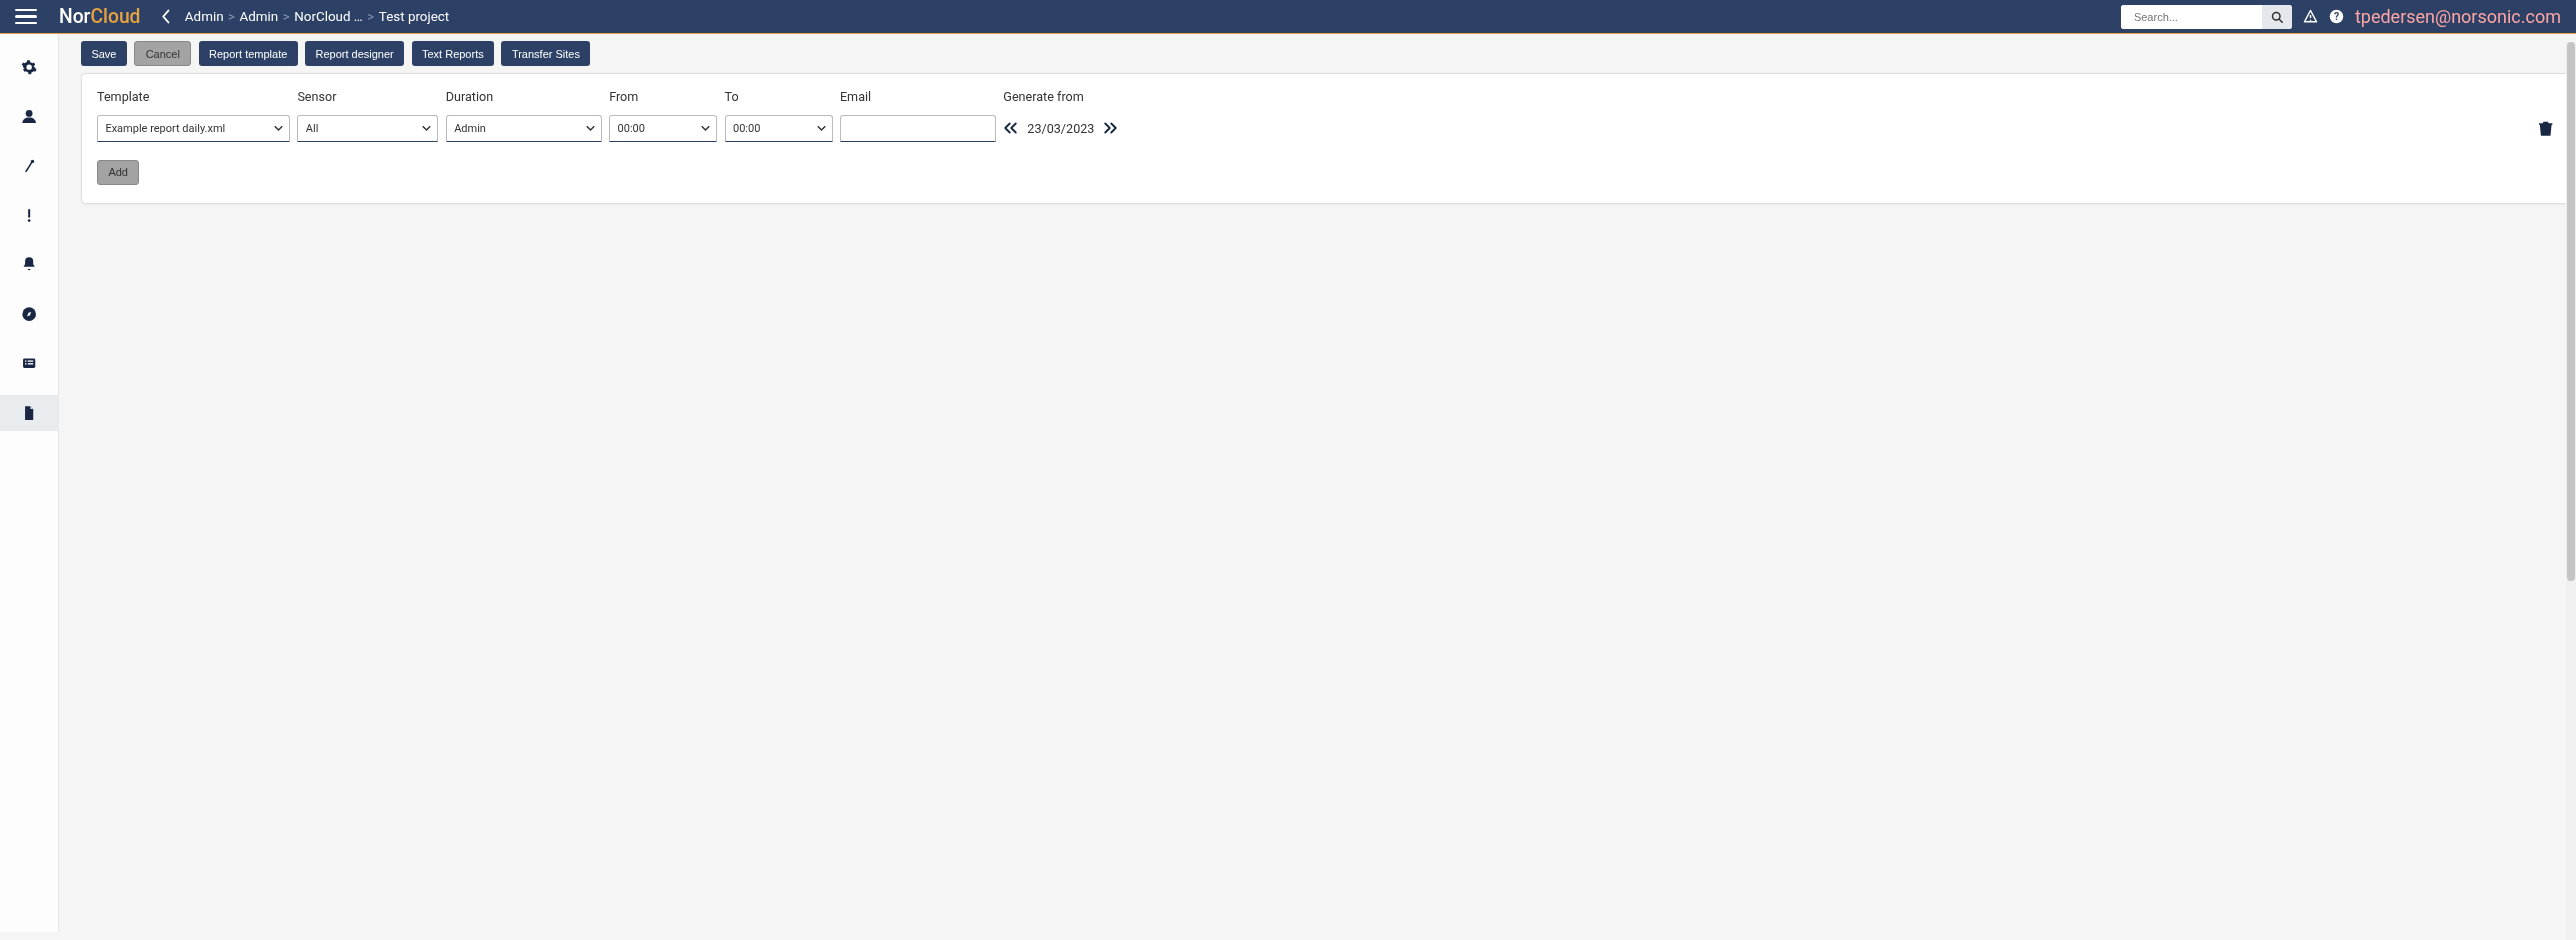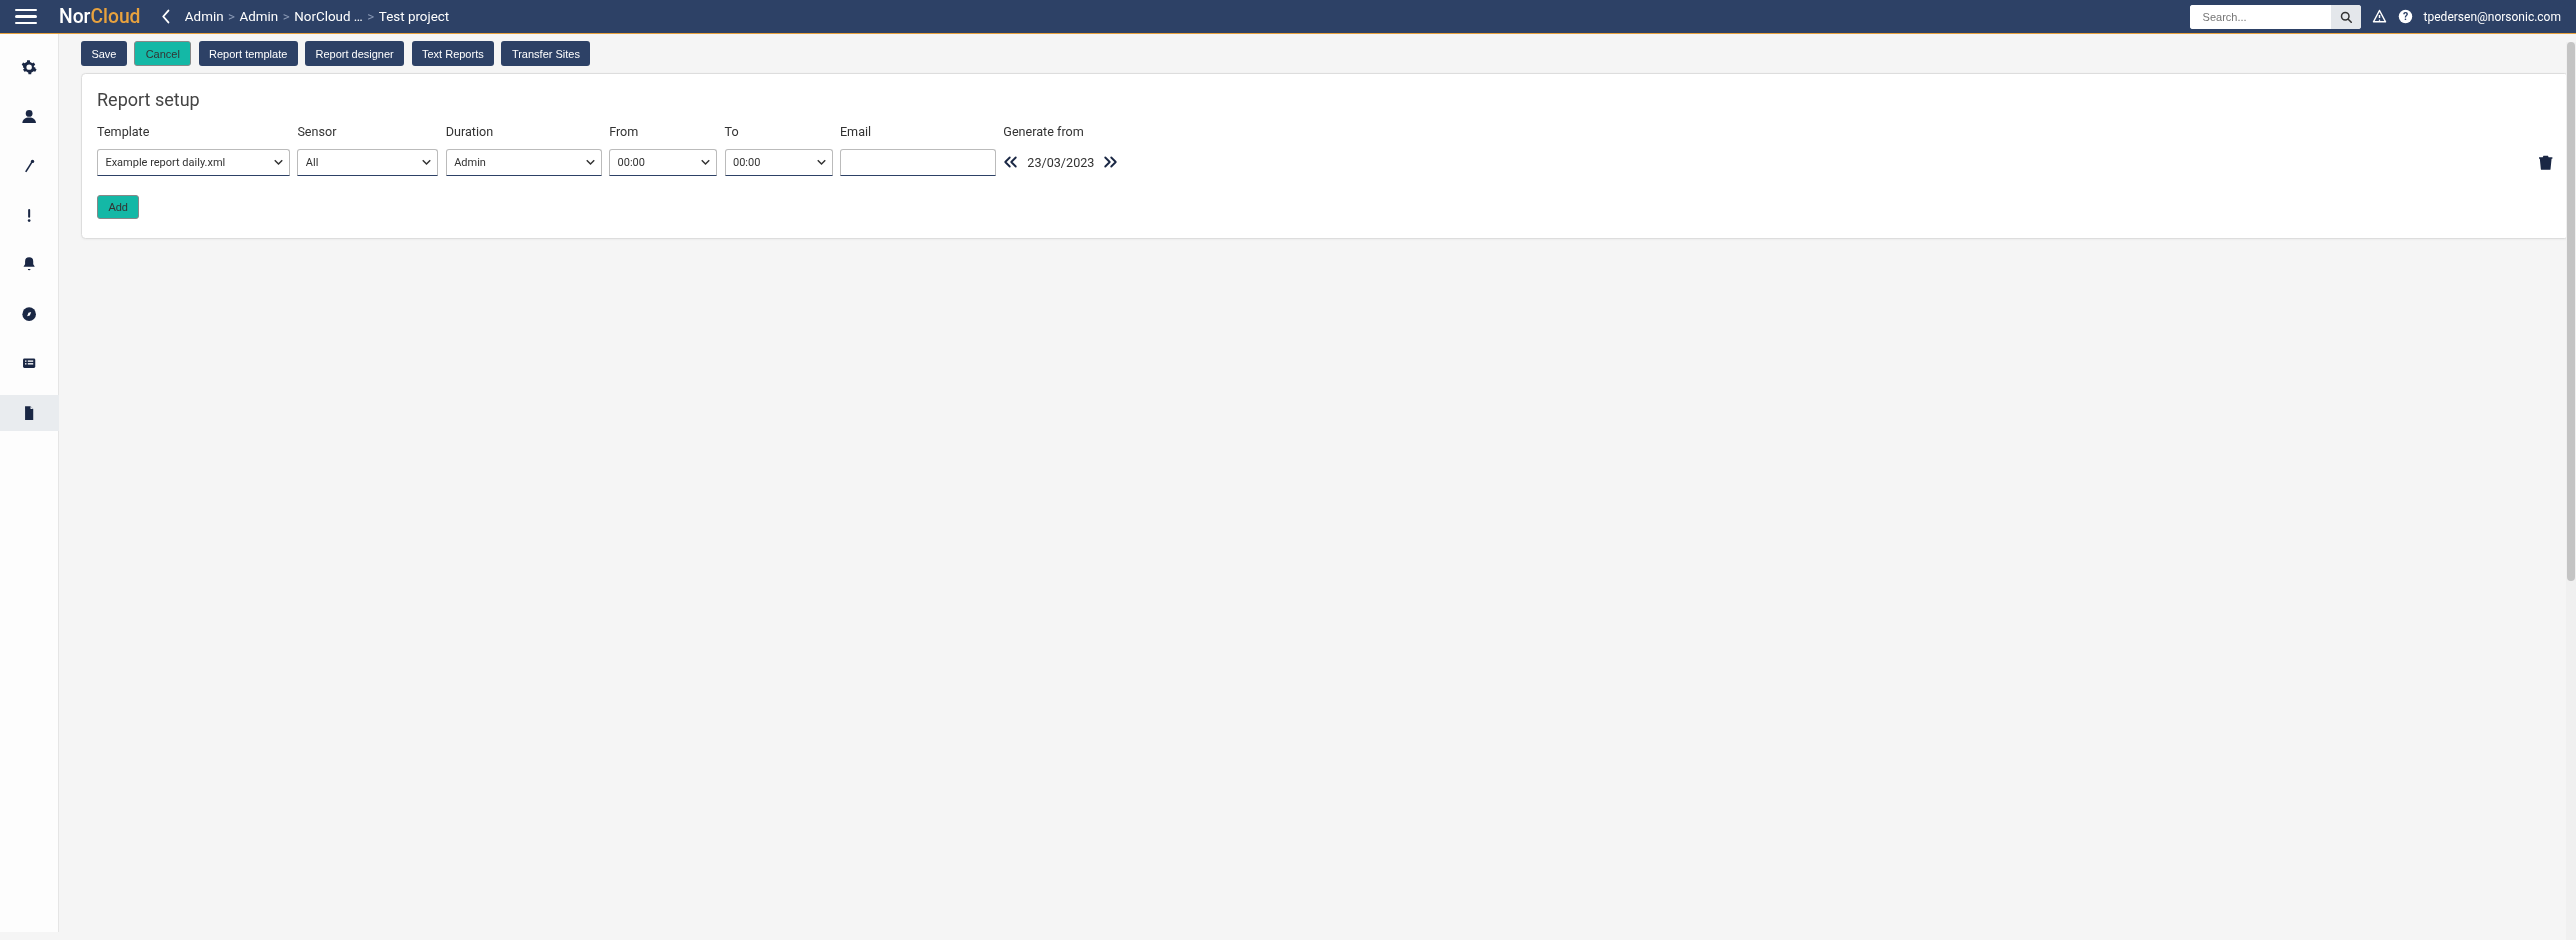--- a/index.html
+++ b/index.html
@@ -85,22 +85,22 @@
       align-items: center;
       justify-content: center;
     }
     .top-icon {
       color: #fff;
       cursor: pointer;
       display: flex;
       align-items: center;
     }
     .user-email {
-      font-size: 12px;
-      color: #ffffff;
+      font-size: 18px;
+      color: #fca5a5;
     }
     .layout {
       display: flex;
       min-height: calc(100vh - 42px);
     }
     .sidebar {
       width: 59px;
       background: #fdfdfd;
       border-right: 0.7px solid #e5e5e5;
       display: flex;
@@ -134,21 +134,21 @@
       border-radius: 3px;
       border: none;
       font-size: 11px;
       cursor: pointer;
     }
     .btn-primary {
       background: #2d4166;
       color: #fff;
     }
     .btn-outline {
-      background: #14b8a6;
+      background: #a3a3a3;
       color: #333;
       border: 0.7px solid #888;
     }
     .card {
       background: #fff;
       border: 0.7px solid #ddd;
       border-radius: 4.5px;
       padding: 15px 15px 18.6px 15px;
       box-shadow: 0 0.7px 2.2px rgba(0,0,0,0.04);
     }
@@ -342,21 +342,20 @@
     <div class="toolbar">
       <button class="btn btn-primary">Save</button>
       <button class="btn btn-outline">Cancel</button>
       <button class="btn btn-primary">Report template</button>
       <button class="btn btn-primary">Report designer</button>
       <button class="btn btn-primary">Text Reports</button>
       <button class="btn btn-primary">Transfer Sites</button>
     </div>
 
     <div class="card">
-      <div class="card-title">Report setup</div>
 
       <div class="grid">
         <div class="col-header">Template</div>
         <div class="col-header">Sensor</div>
         <div class="col-header">Duration</div>
         <div class="col-header">From</div>
         <div class="col-header">To</div>
         <div class="col-header">Email</div>
         <div class="col-header">Generate from</div>
 

